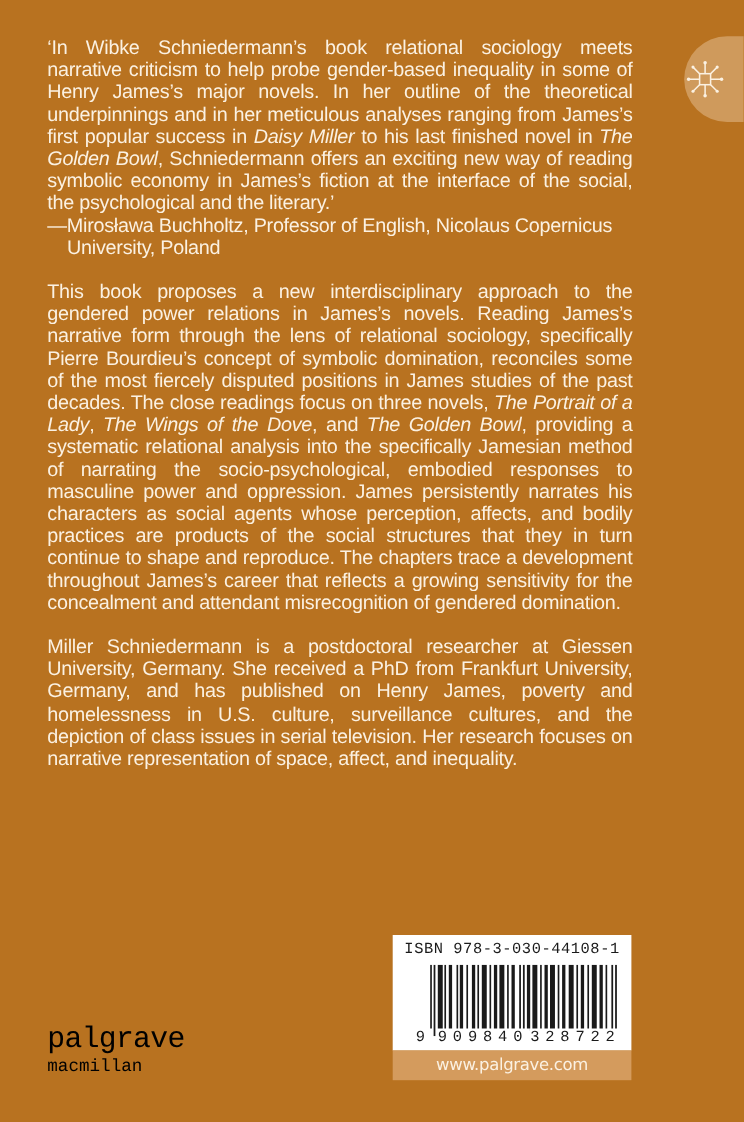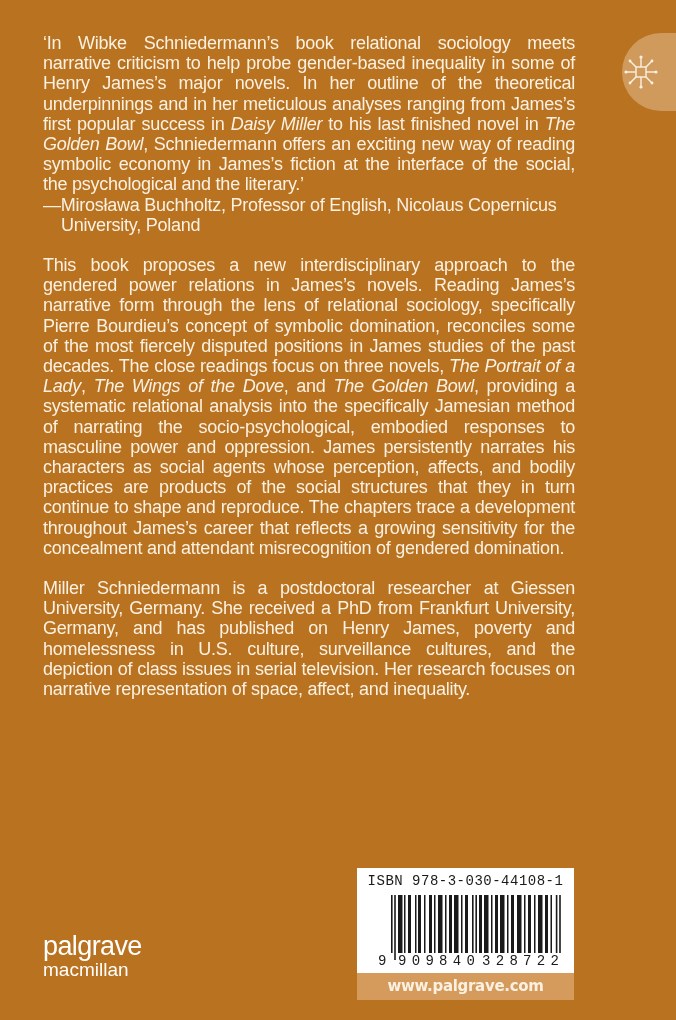--- a/index.html
+++ b/index.html
@@ -22,43 +22,43 @@
   .gap2 { height: 20px; }
   b { font-weight: normal; }
   i { font-style: italic; }
   .logo-circle {
     position: absolute; left: 622px; top: 33px; width: 110px; height: 78px;
     border-radius: 39px; background: #cf9a5c;
   }
   .logo-mark { position: absolute; left: 624px; top: 55px; width: 34px; height: 34px; }
   .palgrave {
     position: absolute; left: 43px; top: 932px;
-    color: #ffffff; font-family: Liberation Sans, sans-serif;
+    color: #000000; font-family: Liberation Mono, monospace;
   }
   .palgrave .l1 { font-size: 27px; line-height: 28px; letter-spacing: -0.6px; font-weight: normal; }
-  .palgrave .l2 { font-size: 19px; line-height: 20px; letter-spacing: 0px; }
+  .palgrave .l2 { font-size: 16px; line-height: 20px; letter-spacing: 0px; }
   .isbn-box {
-    position: absolute; left: 357px; top: 868px; width: 217px; height: 132px;
+    position: absolute; left: 357px; top: 850px; width: 217px; height: 132px;
   }
   .isbn-white {
     position: absolute; left: 0; top: 0; width: 217px; height: 105px; background: #ffffff;
   }
   .isbn-label {
     position: absolute; left: 0; top: 5px; width: 217px; text-align: center;
     font-family: "Liberation Mono", monospace; font-size: 14px; color: #1a1a1a; letter-spacing: 0.5px;
   }
   .barcode { position: absolute; left: 34px; top: 27px; width: 170px; height: 65px; }
   .isbn-digits {
     position: absolute; left: 0; top: 85px; width: 217px;
     font-family: "Liberation Mono", monospace; font-size: 14px; color: #1a1a1a;
   }
   .isbn-digits span { position: absolute; top: 0; background: #fff; padding: 0 1px; letter-spacing: 5.3px; }
   .url-band {
     position: absolute; left: 0; top: 105px; width: 217px; height: 27px; background: #d49b5d;
-    text-align: center; line-height: 26px; font-size: 15px; color: #fbf1e2; font-weight: bold;
+    text-align: center; line-height: 26px; font-size: 15px; color: #fbf1e2; font-weight: normal;
     font-family: "DejaVu Sans", sans-serif; letter-spacing: -0.3px;
   }
 </style>
 </head>
 <body>
 
 <div class="cover">
 
   <div class="logo-circle"></div>
   <svg class="logo-mark" viewBox="0 0 34 34">

